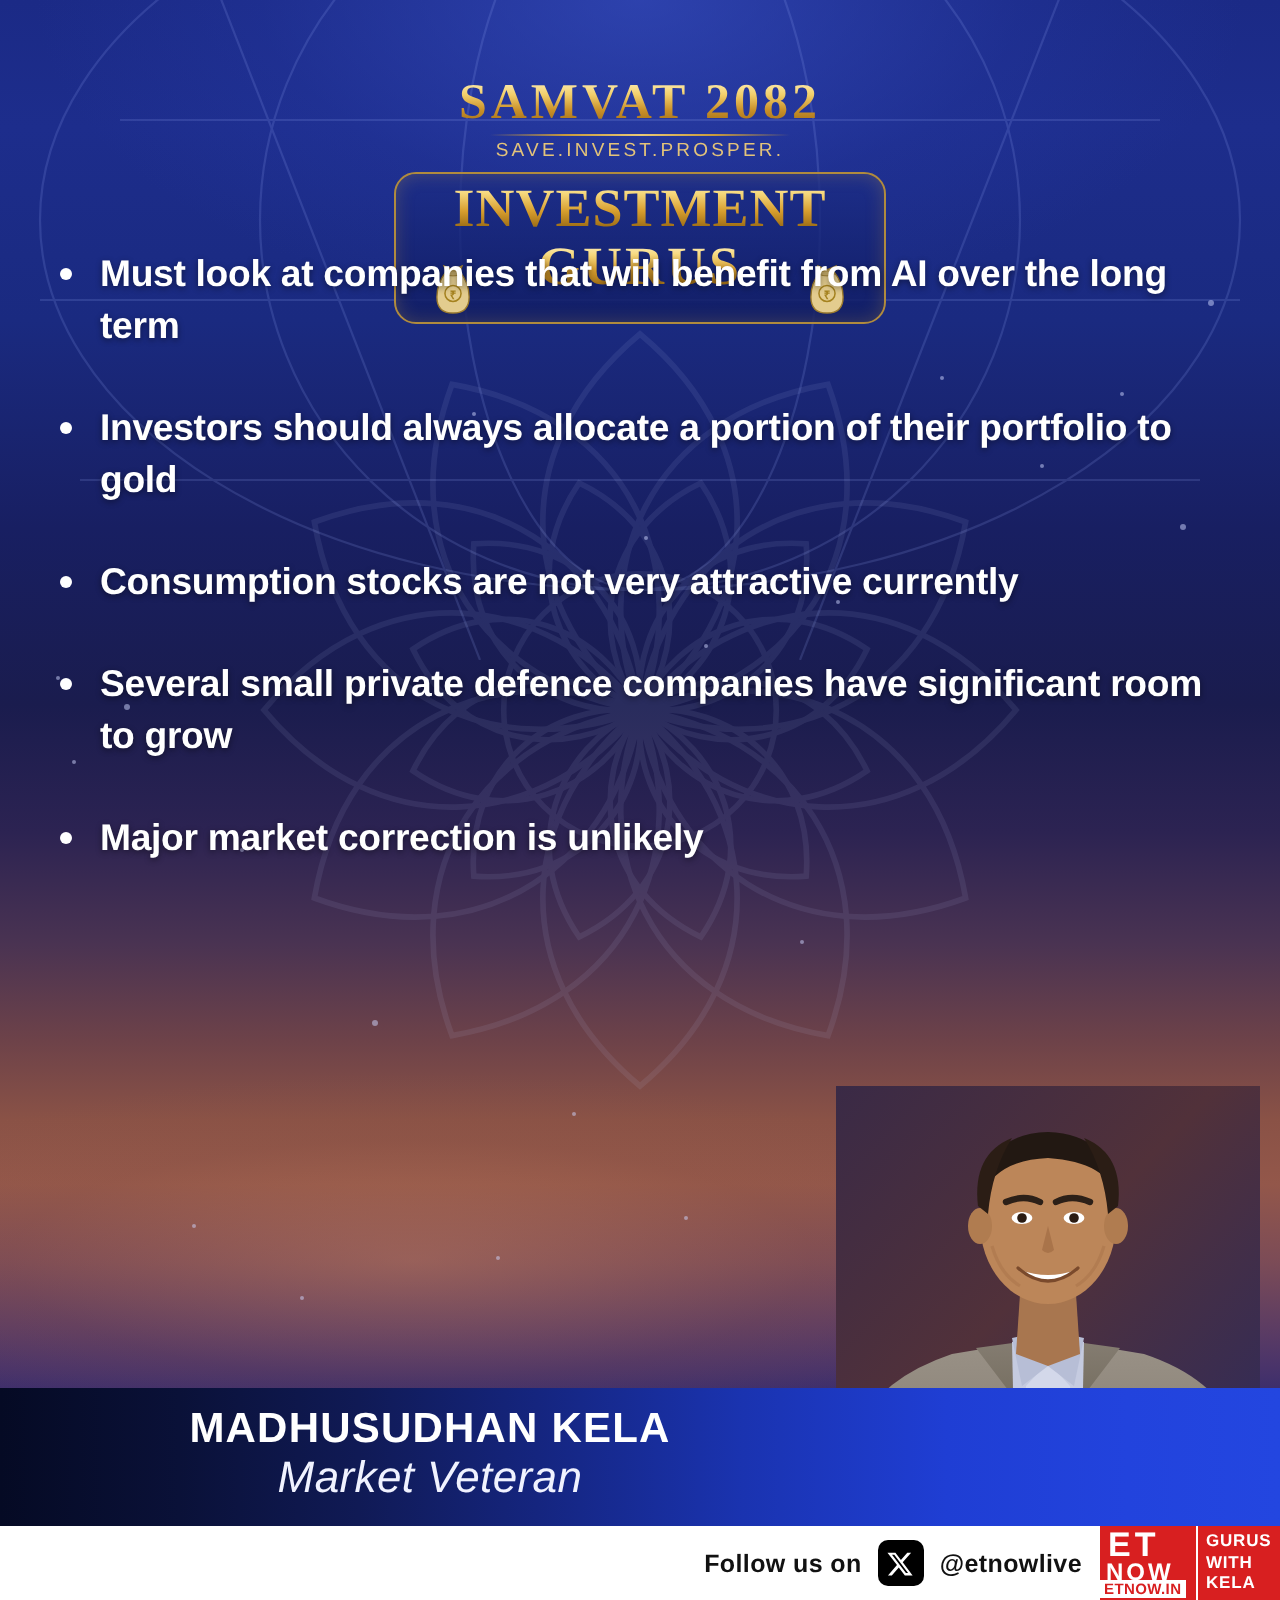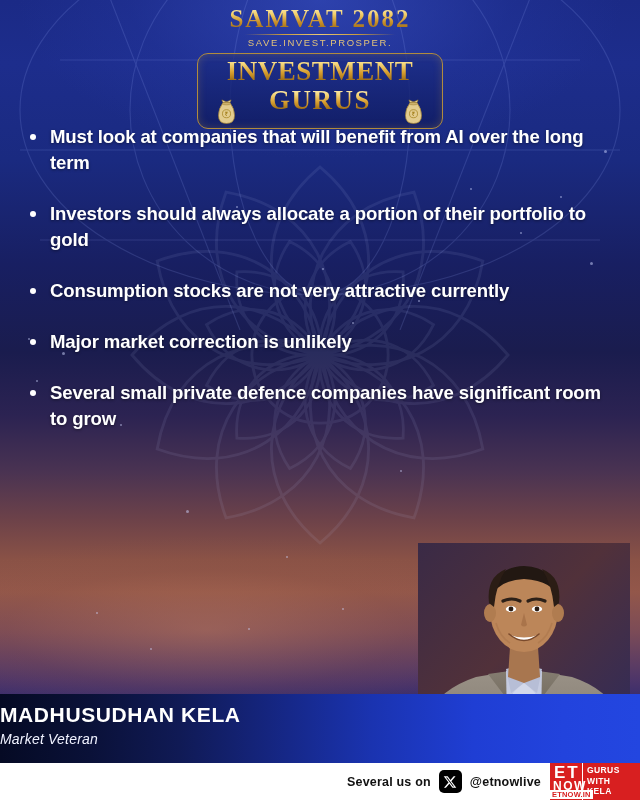--- a/index.html
+++ b/index.html
@@ -81,20 +81,21 @@
     font-family: "Liberation Serif", serif;
     font-weight: bold;
     font-size: 25px;
     letter-spacing: 2px;
     background: linear-gradient(180deg,#fff3c4 0%,#f2cf6b 32%,#c99029 62%,#8f6012 100%);
     -webkit-background-clip: text;
     background-clip: text;
     color: transparent;
     -webkit-text-fill-color: transparent;
     line-height: 1.05;
+    margin-top: 33px;
   }
   .samvat-rule {
     width: 150px; height: 1px; margin: 2px auto 2px;
     background: linear-gradient(90deg, rgba(200,150,50,0) 0%, #c89a3c 25%, #e8c877 50%, #c89a3c 75%, rgba(200,150,50,0) 100%);
   }
   .tagline {
     font-size: 9.5px; font-weight: normal; letter-spacing: 1.6px;
     color: #e3c37a;
   }
   .badge {
@@ -163,28 +164,29 @@
   
   .namebar {
     position: absolute; left: 0; top: 694px; width: 640px; height: 69px;
     background: linear-gradient(90deg,
       #050a24 0%, #0a1138 14%, #101a55 28%, #15257f 42%,
       #1a33b0 58%, #1f3ed4 74%, #2243dd 88%, #2346e0 100%);
     overflow: hidden;
   }
   .namebar-inner {
     position: absolute; left: 0; top: 0; width: 430px; height: 76px;
+    text-align: center;
     padding-top: 8px;
   }
   .person-name {
     color: #ffffff; font-size: 21px; font-weight: bold;
     letter-spacing: 0.6px; line-height: 25px;
   }
   .person-role {
-    color: #f0f2ff; font-size: 14px; font-style: italic;
+    color: #f0f2ff; font-size: 22px; font-style: italic;
     line-height: 24px; letter-spacing: 0.2px;
   }
 
   
   .footer {
     position: absolute; left: 0; top: 763px; width: 640px; height: 37px;
     background: #ffffff;
     display: flex; align-items: center; justify-content: flex-end;
   }
   .follow-text {
@@ -201,21 +203,21 @@
   .handle {
     color: #111111; font-size: 12.5px; font-weight: bold;
     margin-right: 9px; letter-spacing: 0.2px;
   }
   .etnow {
     display: flex; height: 37px; width: 90px;
     background: #d81f20;
     align-items: stretch;
   }
   .etnow-left {
-    width: 33px; position: relative;
+    width: 49px; position: relative;
     border-right: 1.5px solid #ffffff;
   }
   .et-word {
     position: absolute; left: 4px; top: 1px;
     color: #ffffff; font-family: "Liberation Sans", sans-serif;
     font-weight: bold; font-size: 17px; letter-spacing: 2px;
     line-height: 18px;
   }
   .now-word {
     position: absolute; left: 3px; top: 17px;
@@ -344,22 +346,22 @@
           <text x="20" y="31.5" font-size="10" font-family="Liberation Serif, serif" fill="#a5821f" text-anchor="middle" font-weight="bold">₹</text>
         </svg>
       </div>
     </div>
   </div>
 
   <div class="bullets">
     <div class="bullet">Must look at companies that will benefit from AI over the long term</div>
     <div class="bullet">Investors should always allocate a portion of their portfolio to gold</div>
     <div class="bullet">Consumption stocks are not very attractive currently</div>
+    <div class="bullet">Several small private defence companies have significant room to grow</div>
     <div class="bullet">Major market correction is unlikely</div>
-    <div class="bullet">Several small private defence companies have significant room to grow</div>
   </div>
 
   <div class="portrait">
     <svg viewBox="0 0 212 222">
       <defs>
         <linearGradient id="studio" x1="0" y1="0" x2="1" y2="1">
           <stop offset="0%" stop-color="#3a2a46"></stop>
           <stop offset="45%" stop-color="#51313a"></stop>
           <stop offset="100%" stop-color="#2b2a5e"></stop>
         </linearGradient>
@@ -418,21 +420,21 @@
   </div>
 
   <div class="namebar">
     <div class="namebar-inner">
       <div class="person-name">MADHUSUDHAN KELA</div>
       <div class="person-role">Market Veteran</div>
     </div>
   </div>
 
   <div class="footer">
-    <span class="follow-text">Several us on</span>
+    <span class="follow-text">Follow us on</span>
 
     <span class="x-logo">
       <svg viewBox="0 0 24 24" aria-hidden="true">
         <path fill="#ffffff" d="M18.244 2.25h3.308l-7.227 8.26 8.502 11.24H16.17l-5.214-6.817L4.99 21.75H1.68l7.73-8.835L1.254 2.25H8.08l4.713 6.231zm-1.161 17.52h1.833L7.084 4.126H5.117z"></path>
       </svg>
     </span>
 
     <span class="handle">@etnowlive</span>
 
     <span class="etnow">

